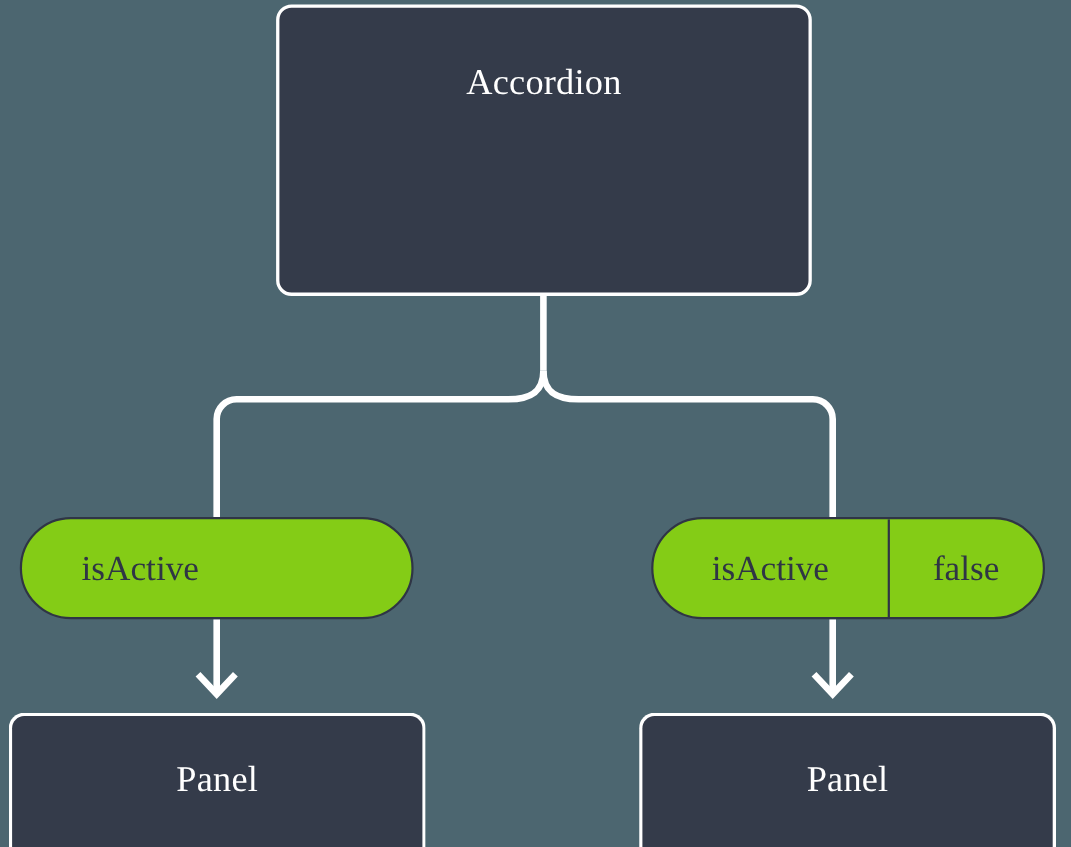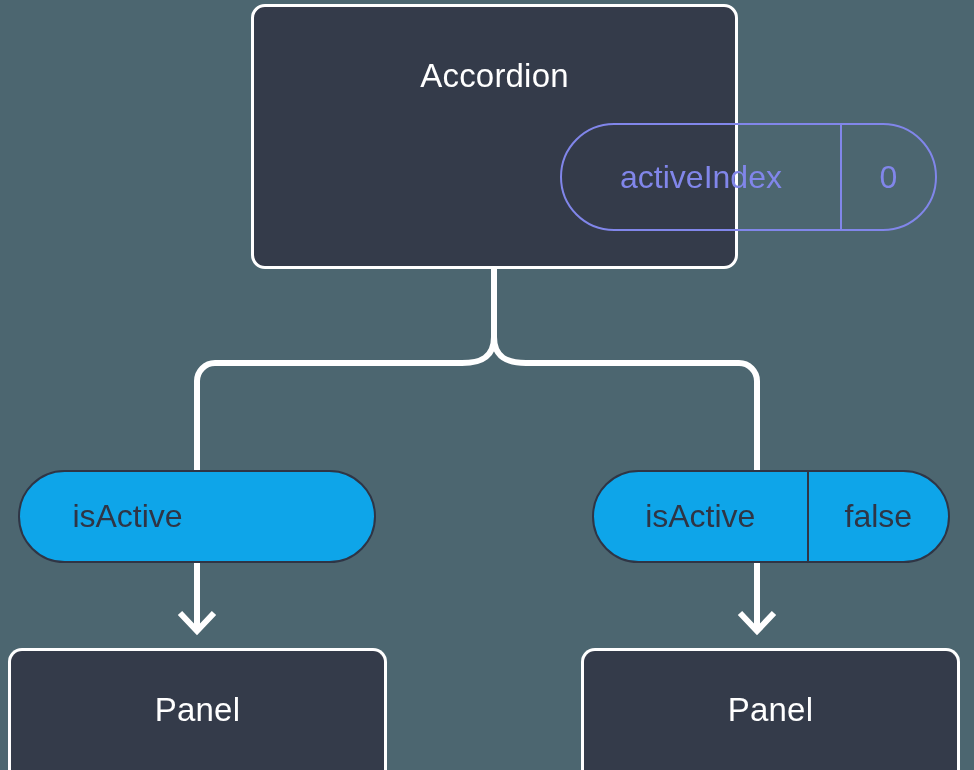--- a/index.html
+++ b/index.html
@@ -6,21 +6,21 @@
     margin: 0;
     padding: 0;
     background: #4c6670;
   }
   #stage {
     position: relative;
     width: 974px;
     height: 770px;
     background: #4c6670;
     overflow: hidden;
-    font-family: Liberation Sans, sans-serif;
+    font-family: Liberation Serif, serif;
   }
 
   
   #connectors {
     position: absolute;
     left: 0;
     top: 0;
     width: 974px;
     height: 770px;
     pointer-events: none;
@@ -103,21 +103,21 @@
   .pill-outline .pill-val {
     color: #8186ea;
     font-size: 32px;
   }
   .pill-outline .pill-val {
     border-left: 2px solid #8186ea;
   }
 
   
   .pill-filled {
-    background: #0ea5e9;
+    background: #84cc16;
     border: 2px solid #2f3545;
   }
   .pill-filled .pill-key,
   .pill-filled .pill-val {
     color: #2f3545;
     font-size: 32px;
   }
   .pill-filled .pill-val {
     border-left: 2px solid #2f3545;
   }
@@ -163,24 +163,20 @@
 
     <path d="M 197 563 L 197 630" fill="none" stroke="#ffffff" stroke-width="6" stroke-linecap="butt"></path>
     <path d="M 180 613 L 197 631 L 214 613" fill="none" stroke="#ffffff" stroke-width="6" stroke-linecap="butt" stroke-linejoin="miter"></path>
 
     <path d="M 757 563 L 757 630" fill="none" stroke="#ffffff" stroke-width="6" stroke-linecap="butt"></path>
     <path d="M 740 613 L 757 631 L 774 613" fill="none" stroke="#ffffff" stroke-width="6" stroke-linecap="butt" stroke-linejoin="miter"></path>
   </svg>
 
   <div class="box" id="accordion-box">
     <div class="box-title">Accordion</div>
-    <div class="pill pill-outline" id="active-index-pill">
-      <div class="pill-key">activeIndex</div>
-      <div class="pill-val">0</div>
-    </div>
   </div>
 
   <div class="pill pill-filled" id="is-active-pill-left">
     <div class="pill-key">isActive</div>
   </div>
 
   <div class="pill pill-filled" id="is-active-pill-right">
     <div class="pill-key">isActive</div>
     <div class="pill-val">false</div>
   </div>

